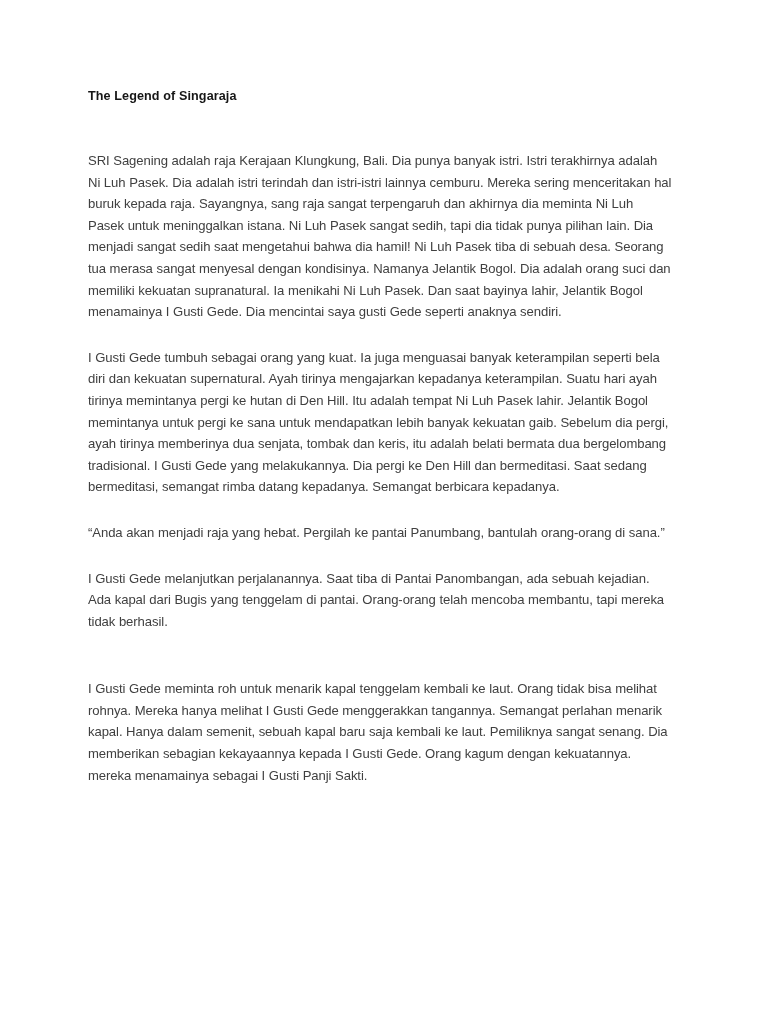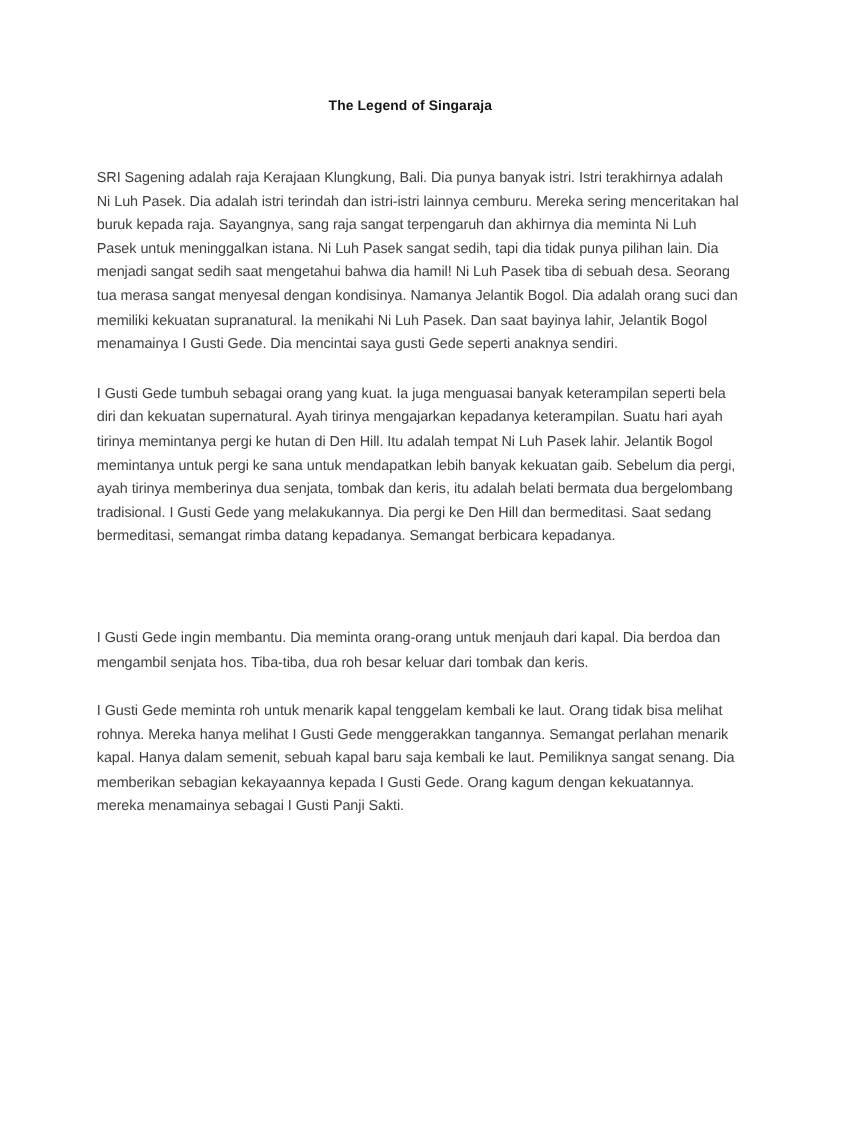--- a/index.html
+++ b/index.html
@@ -26,21 +26,20 @@
   }
 
   .doc-body {
     position: absolute;
     left: 88px;
     top: 88px;
     width: 584px;
   }
 
   .doc-title {
-    text-align: center;
     font-weight: bold;
     font-size: 12.6px;
     line-height: 16px;
     letter-spacing: 0.1px;
     margin: 0 0 0 0;
     padding-right: 14px;
     color: #161616;
   }
 
   .para {
@@ -71,27 +70,28 @@
     <div class="gap-title"></div>
 
     <p class="para">SRI Sagening adalah raja Kerajaan Klungkung, Bali. Dia punya banyak istri. Istri terakhirnya adalah Ni Luh Pasek. Dia adalah istri terindah dan istri-istri lainnya cemburu. Mereka sering menceritakan hal buruk kepada raja. Sayangnya, sang raja sangat terpengaruh dan akhirnya dia meminta Ni Luh Pasek untuk meninggalkan istana. Ni Luh Pasek sangat sedih, tapi dia tidak punya pilihan lain. Dia menjadi sangat sedih saat mengetahui bahwa dia hamil! Ni Luh Pasek tiba di sebuah desa. Seorang tua merasa sangat menyesal dengan kondisinya. Namanya Jelantik Bogol. Dia adalah orang suci dan memiliki kekuatan supranatural. Ia menikahi Ni Luh Pasek. Dan saat bayinya lahir, Jelantik Bogol menamainya I Gusti Gede. Dia mencintai saya gusti Gede seperti anaknya sendiri.</p>
 
     <div class="gap-para"></div>
 
     <p class="para">I Gusti Gede tumbuh sebagai orang yang kuat. Ia juga menguasai banyak keterampilan seperti bela diri dan kekuatan supernatural. Ayah tirinya mengajarkan kepadanya keterampilan. Suatu hari ayah tirinya memintanya pergi ke hutan di Den Hill. Itu adalah tempat Ni Luh Pasek lahir. Jelantik Bogol memintanya untuk pergi ke sana untuk mendapatkan lebih banyak kekuatan gaib. Sebelum dia pergi, ayah tirinya memberinya dua senjata, tombak dan keris, itu adalah belati bermata dua bergelombang tradisional. I Gusti Gede yang melakukannya. Dia pergi ke Den Hill dan bermeditasi. Saat sedang bermeditasi, semangat rimba datang kepadanya. Semangat berbicara kepadanya.</p>
 
     <div class="gap-para"></div>
 
+    <p class="para">“Anda akan menjadi raja yang hebat. Pergilah ke pantai Panumbang, bantulah orang-orang di sana.”</p>
 
     <div class="gap-para"></div>
 
+    <p class="para">I Gusti Gede melanjutkan perjalanannya. Saat tiba di Pantai Panombangan, ada sebuah kejadian. Ada kapal dari Bugis yang tenggelam di pantai. Orang-orang telah mencoba membantu, tapi mereka tidak berhasil.</p>
 
     <div class="gap-para-s"></div>
 
-    <p class="para">I Gusti Gede ingin membantu. Dia meminta orang-orang untuk menjauh dari kapal. Dia berdoa dan mengambil senjata hos. Tiba-tiba, dua roh besar keluar dari tombak dan keris.</p>
 
     <div class="gap-para-s"></div>
 
     <p class="para">I Gusti Gede meminta roh untuk menarik kapal tenggelam kembali ke laut. Orang tidak bisa melihat rohnya. Mereka hanya melihat I Gusti Gede menggerakkan tangannya. Semangat perlahan menarik kapal. Hanya dalam semenit, sebuah kapal baru saja kembali ke laut. Pemiliknya sangat senang. Dia memberikan sebagian kekayaannya kepada I Gusti Gede. Orang kagum dengan kekuatannya. mereka menamainya sebagai I Gusti Panji Sakti.</p>
 
   </div>
 
 </div>
 
 </body></html>

